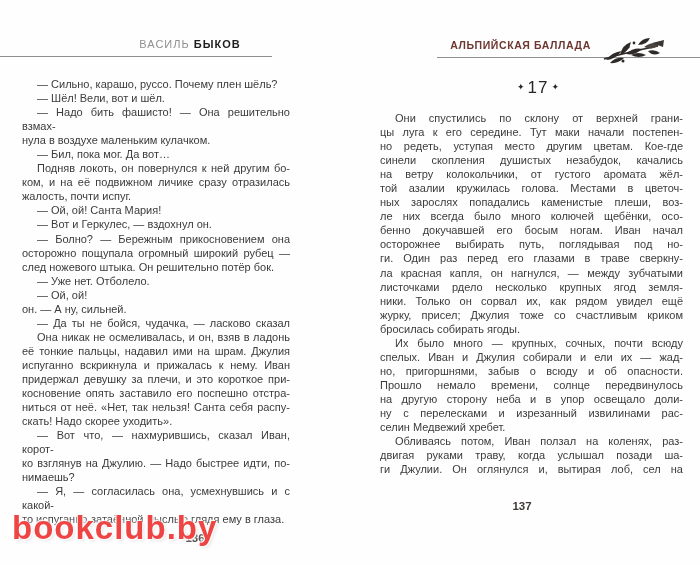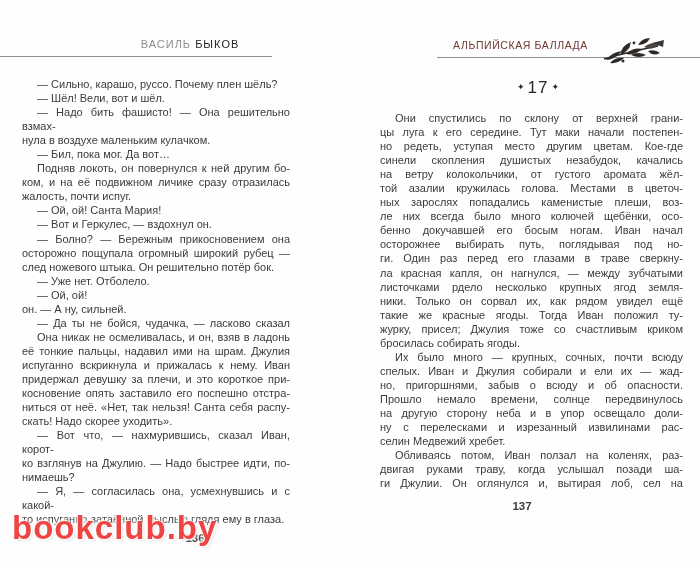--- a/index.html
+++ b/index.html
@@ -9,24 +9,24 @@
   }
   
   .rule{position:absolute;height:1px;background:#8f8f8f;}
   #rule-left{left:0;top:56px;width:272px;}
   #rule-right{left:437px;top:57px;width:263px;}
   #author-header{
     position:absolute;left:100px;top:38px;width:180px;text-align:center;
     font-size:11px;letter-spacing:1px;white-space:nowrap;
   }
   #author-header .first{color:#8f8f8f;font-weight:400;}
-  #author-header .last{color:#1d1d1d;font-weight:400;}
+  #author-header .last{color:#1d1d1d;font-weight:700;}
   #running-title{
     position:absolute;left:438px;top:39px;width:165px;text-align:center;
-    font-size:10.5px;font-weight:400;letter-spacing:0.6px;color:#6e3730;white-space:nowrap;
+    font-size:10.5px;font-weight:700;letter-spacing:0.6px;color:#6e3730;white-space:nowrap;
   }
   #branch{position:absolute;left:598px;top:33px;width:68px;height:38px;}
   
   #chapter-heading{
     position:absolute;left:388px;top:78px;width:300px;text-align:center;
     font-size:17px;font-weight:400;color:#262626;letter-spacing:1px;
   }
   #chapter-heading .star{font-size:9px;vertical-align:3px;letter-spacing:0;}
   #chapter-heading .num{padding:0 3px;}
   
@@ -127,21 +127,20 @@
       <div class="line">на ветру колокольчики, от густого аромата жёл-</div>
       <div class="line">той азалии кружилась голова. Местами в цветоч-</div>
       <div class="line">ных зарослях попадались каменистые плеши, воз-</div>
       <div class="line">ле них всегда было много колючей щебёнки, осо-</div>
       <div class="line">бенно докучавшей его босым ногам. Иван начал</div>
       <div class="line">осторожнее выбирать путь, поглядывая под но-</div>
       <div class="line">ги. Один раз перед его глазами в траве сверкну-</div>
       <div class="line">ла красная капля, он нагнулся, — между зубчатыми</div>
       <div class="line">листочками рдело несколько крупных ягод земля-</div>
       <div class="line">ники. Только он сорвал их, как рядом увидел ещё</div>
-      <div class="line">такие же красные ягоды. Тогда Иван положил ту-</div>
       <div class="line">журку, присел; Джулия тоже со счастливым криком</div>
       <div class="line ragged">бросилась собирать ягоды.</div>
       <div class="line indent">Их было много — крупных, сочных, почти всюду</div>
       <div class="line">спелых. Иван и Джулия собирали и ели их — жад-</div>
       <div class="line">но, пригоршнями, забыв о всюду и об опасности.</div>
       <div class="line">Прошло немало времени, солнце передвинулось</div>
       <div class="line">на другую сторону неба и в упор освещало доли-</div>
       <div class="line">ну с перелесками и изрезанный извилинами рас-</div>
       <div class="line ragged">селин Медвежий хребет.</div>
       <div class="line indent">Обливаясь потом, Иван ползал на коленях, раз-</div>

